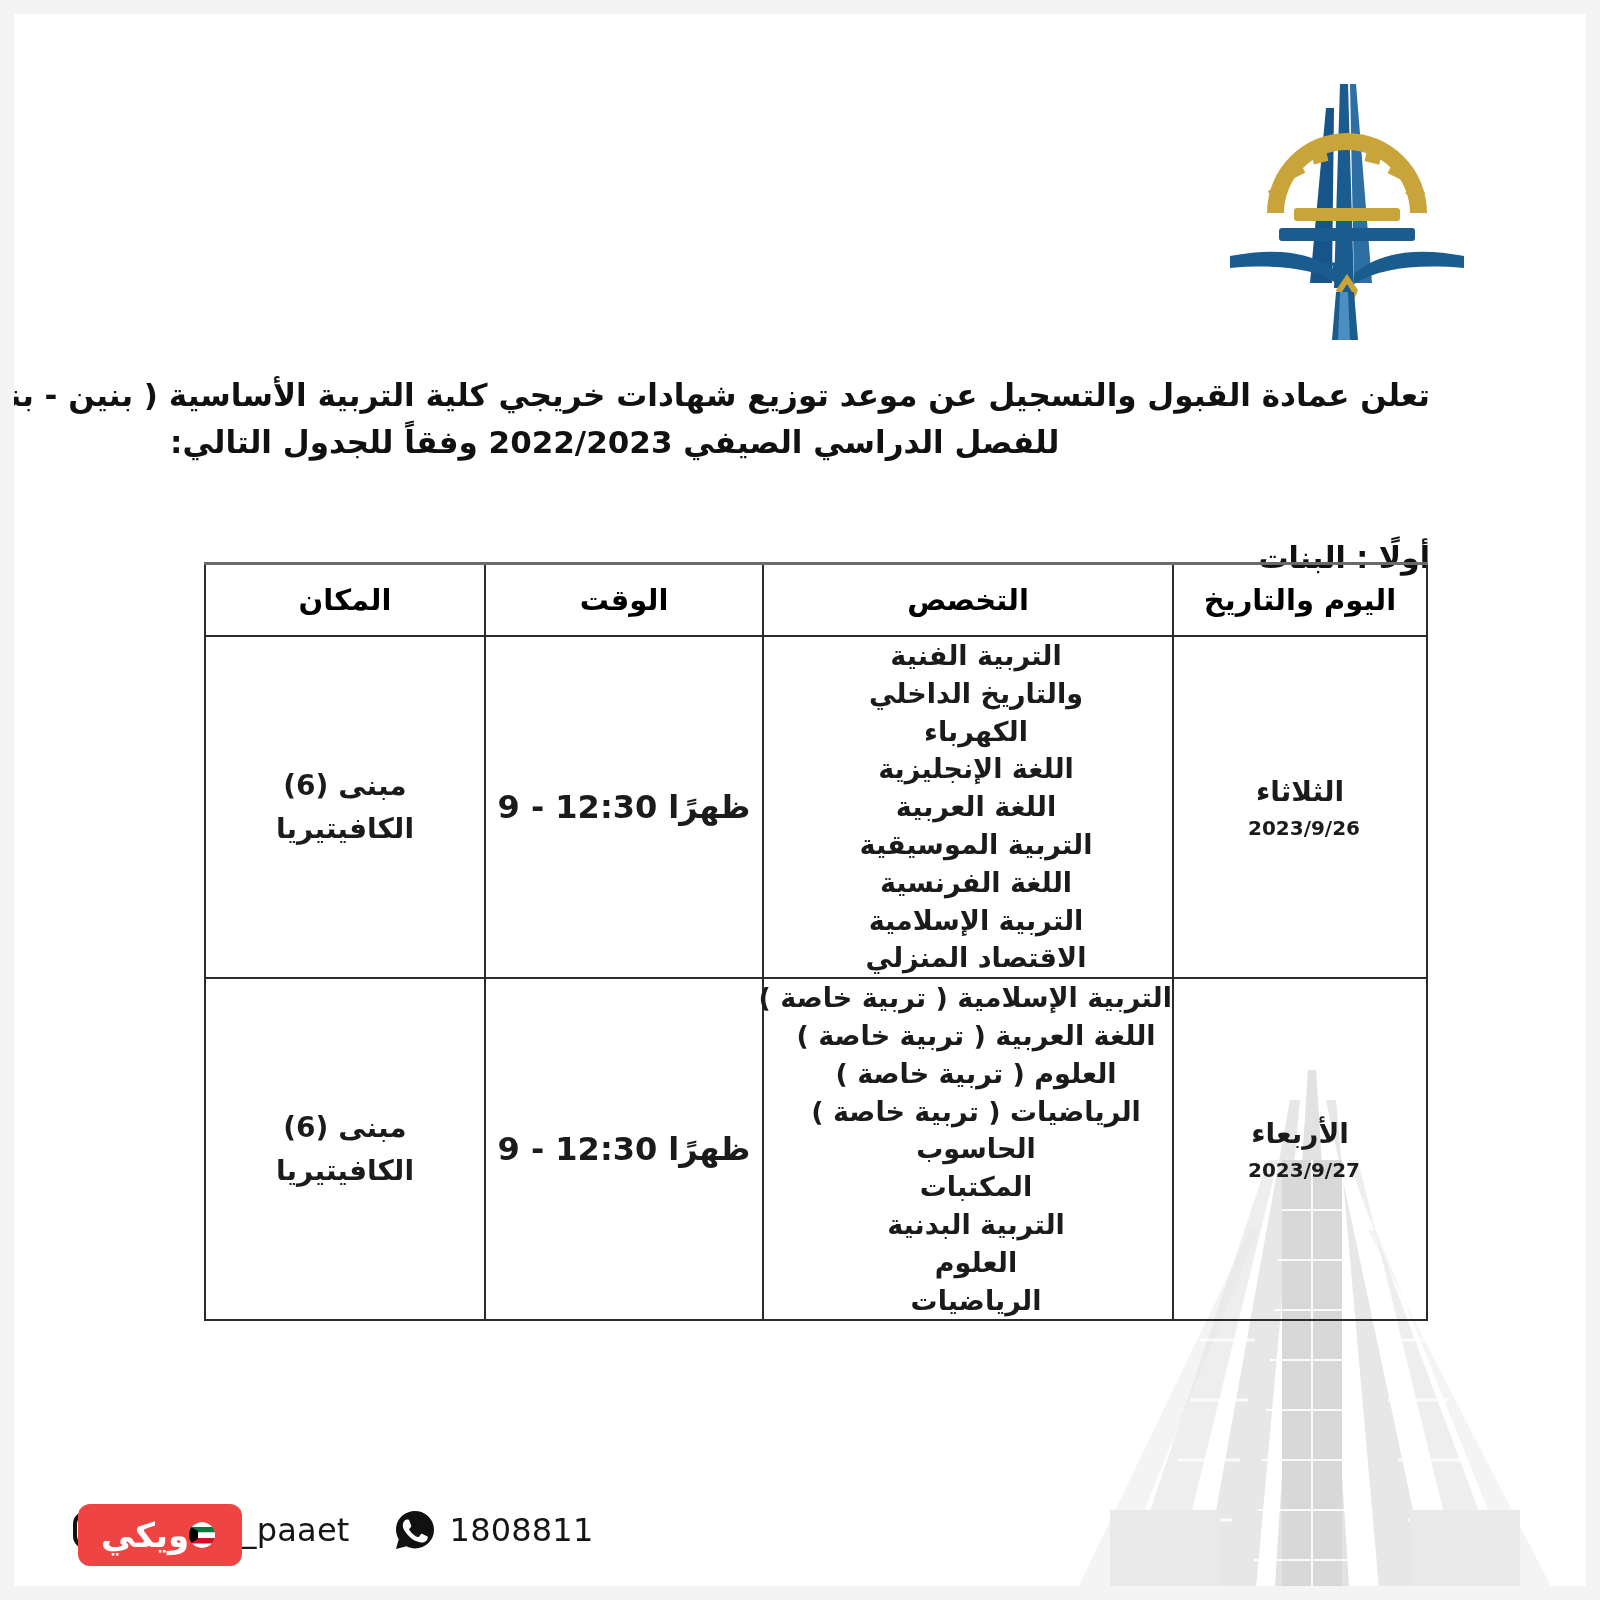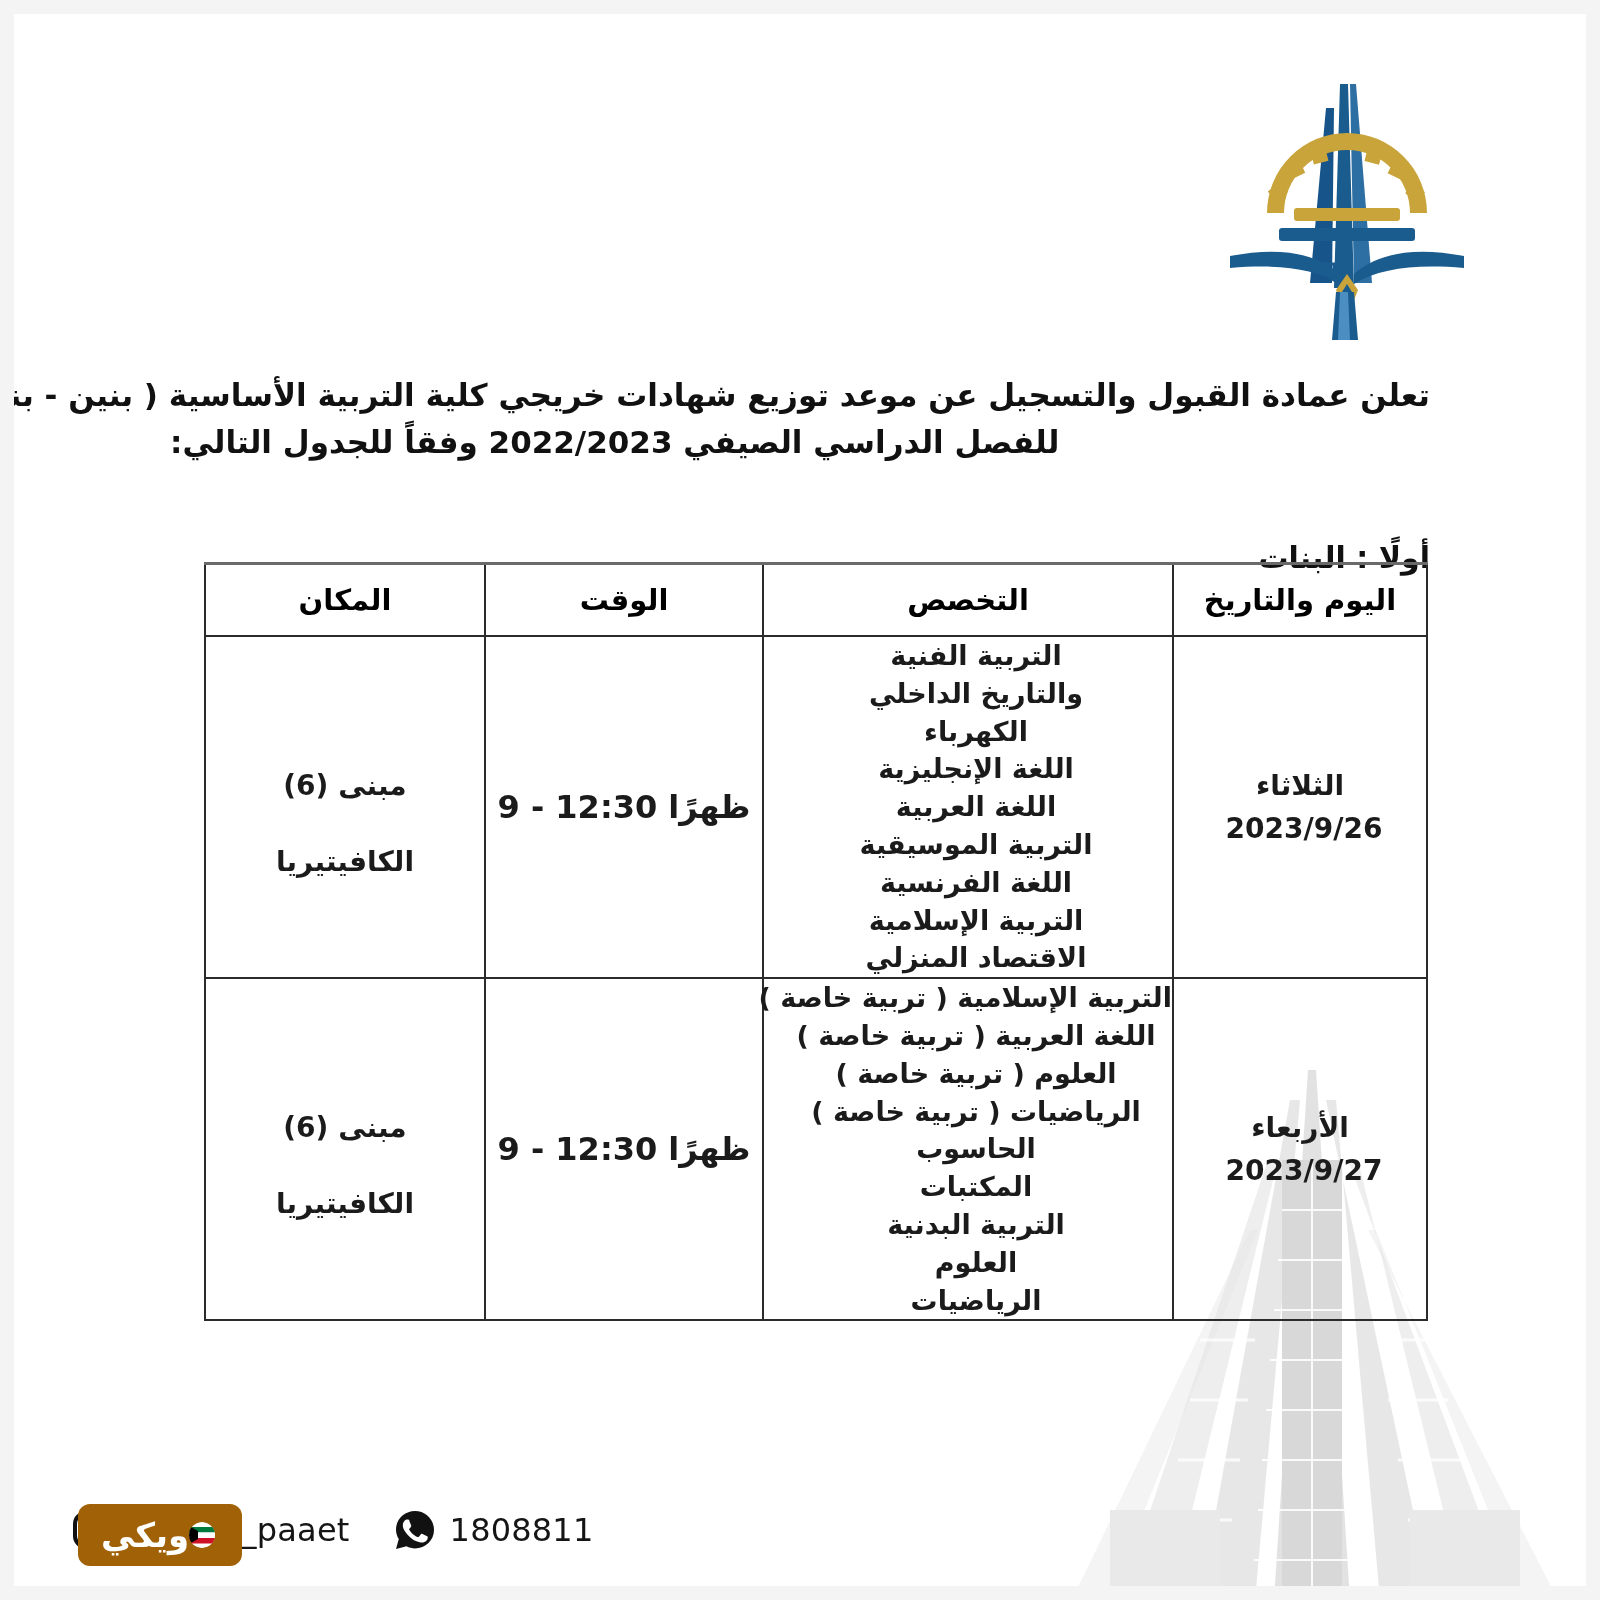--- a/index.html
+++ b/index.html
@@ -113,21 +113,21 @@
   .col-place { width: 280px; }
 
   .cell-day {
     font-size: 28px;
     font-weight: 700;
     color: #1b1b1b;
     line-height: 1.55;
   }
   .cell-day .date-num {
     font-family: "DejaVu Sans", "Liberation Sans", sans-serif;
-    font-size: 28px;
+    font-size: 20px;
     font-weight: 700;
     direction: ltr;
     display: block;
     padding-left: 8px;
   }
   .cell-major {
     padding: 14px 10px 16px 10px;
     font-size: 27px;
     font-weight: 600;
     color: #1b1b1b;
@@ -141,21 +141,21 @@
     direction: rtl;
     white-space: nowrap;
   }
   .cell-time .tm-num { direction: ltr; unicode-bidi: embed; }
   .cell-place {
     font-size: 28px;
     font-weight: 600;
     color: #1b1b1b;
     line-height: 1.55;
   }
-  .cell-place span { display: block; margin-top: 33px; }
+  .cell-place span { display: block; }
 
   
   .footer {
     position: absolute;
     left: 0;
     right: 0;
     bottom: 38px;
     height: 64px;
     z-index: 10;
     display: flex;
@@ -187,21 +187,21 @@
   .f-icons { display: flex; align-items: center; gap: 8px; }
 
   
   .wiki-badge {
     position: absolute;
     left: 78px;
     bottom: 34px;
     width: 164px;
     height: 62px;
     border-radius: 12px;
-    background: #a16207;
+    background: #ef4444;
     z-index: 20;
     display: flex;
     align-items: center;
     justify-content: center;
     box-sizing: border-box;
     padding: 0 10px;
   }
   .wiki-badge .wb-text {
     color: #ffffff;
     font-size: 34px;

